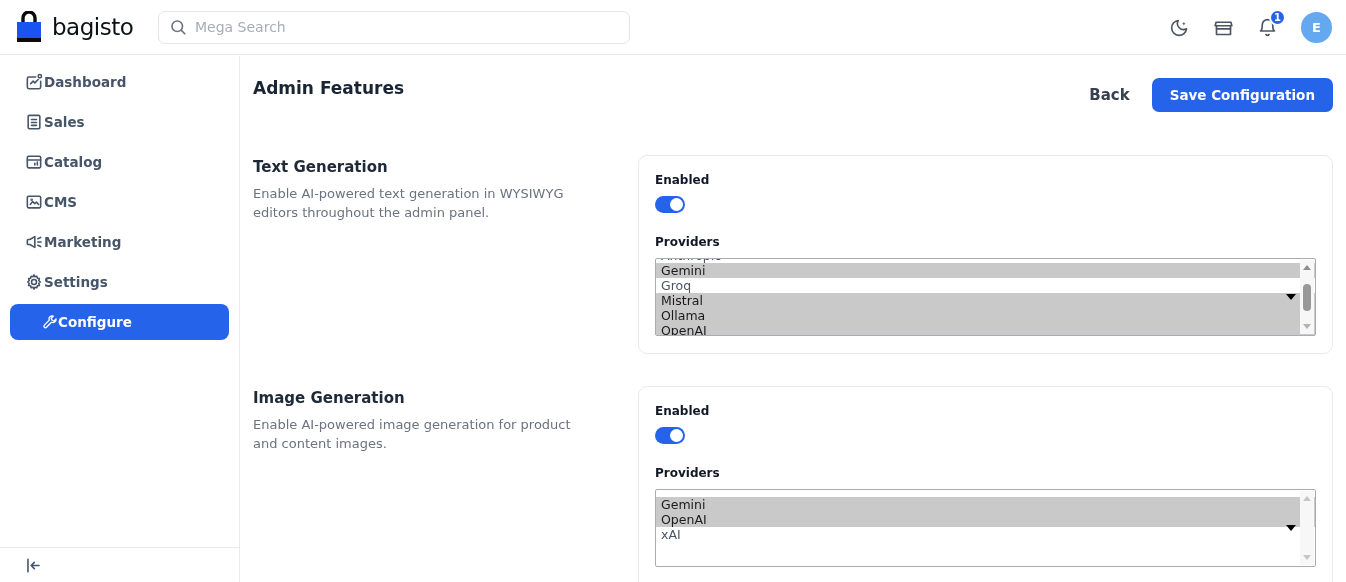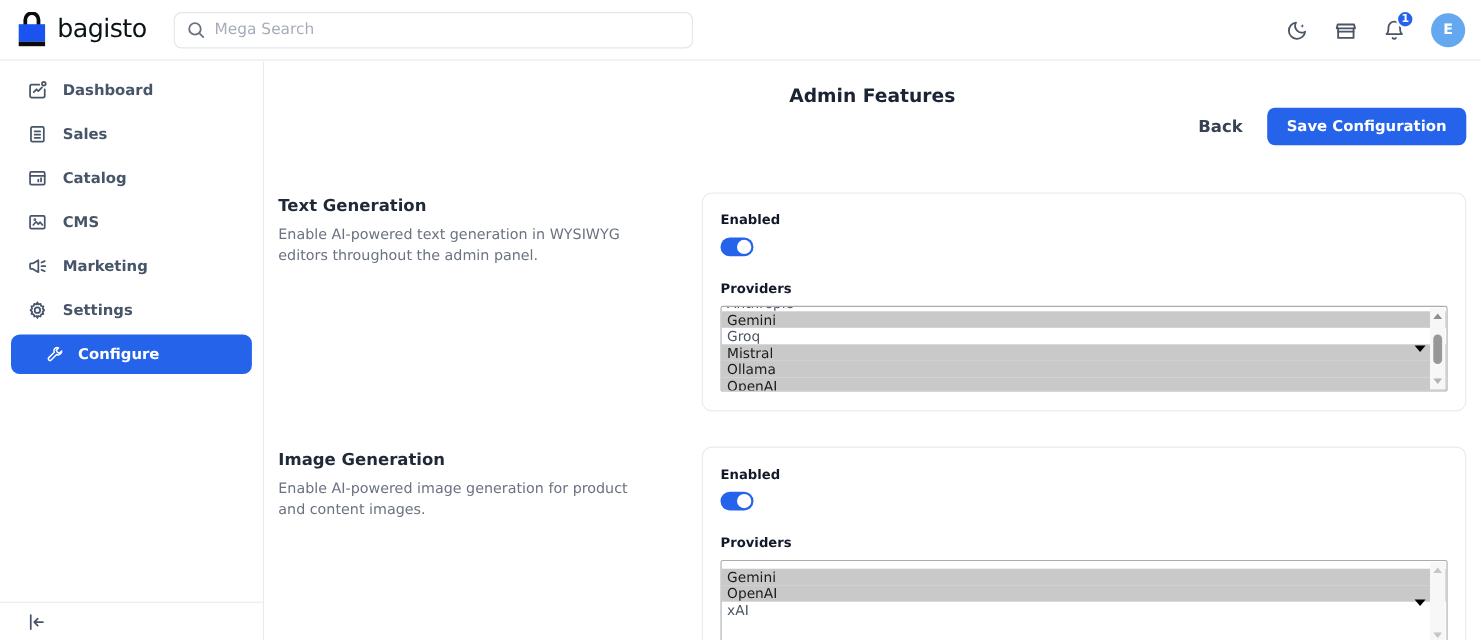--- a/index.html
+++ b/index.html
@@ -23,32 +23,32 @@
     background:#2563eb; color:#fff; border-radius:50%; font-size:10px; font-weight:700;
     display:flex; align-items:center; justify-content:center; border:2px solid #fff; }
   .avatar { width:31px; height:31px; border-radius:50%; background:#64a9f0; color:#fff;
     font-size:13px; font-weight:700; display:flex; align-items:center; justify-content:center;
     cursor:pointer; }
 
   
   .sidebar { position:absolute; top:56px; left:0; bottom:0; width:240px;
     border-right:1px solid #e8eaee; background:#fff; }
   .nav { padding-top:8px; }
-  .nav-item { display:flex; align-items:center; gap:13px; height:36px; margin:0 10px 4px 10px;
+  .nav-item { display:flex; align-items:center; height:36px; margin:0 10px 4px 10px;
     padding:0 14px; border-radius:8px; color:#475569; cursor:pointer; }
   .nav-item .nav-label { font-size:13.5px; font-weight:700; }
   .nav-item.active { background:#2563eb; color:#fff;padding-left:28px; }
   .sidebar-foot { position:absolute; left:0; right:0; bottom:0; height:35px;
     border-top:1px solid #e8eaee; display:flex; align-items:center; padding-left:24px;
     color:#475569; }
 
   
   .main { position:absolute; top:56px; left:241px; right:0; bottom:0; background:#fff;
     padding:22px 13px 0 12px; }
-  .title-row { display:flex; align-items:center; margin-bottom:43px;flex-direction:column; }
+  .title-row { display:flex; margin-bottom:43px; }
   .page-title { font-size:17px; font-weight:700; color:#1a2433; }
   .title-actions { margin-left:auto; display:flex; align-items:center; gap:22px; }
   .back-link { font-size:15px; font-weight:700; color:#374151; cursor:pointer; }
   .save-btn { height:34px; padding:0 18px; background:#2563eb; border:none; border-radius:7px;
     color:#fff; font-size:13.5px; font-weight:700; cursor:pointer;
     font-family:"DejaVu Sans","Liberation Sans",sans-serif; }
 
   .section { display:flex; margin-bottom:32px; }
   .section-info { flex:0 0 385px; padding-top:3px; }
   .section-title { font-size:15px; font-weight:700; color:#1f2937; margin-bottom:9px; }

